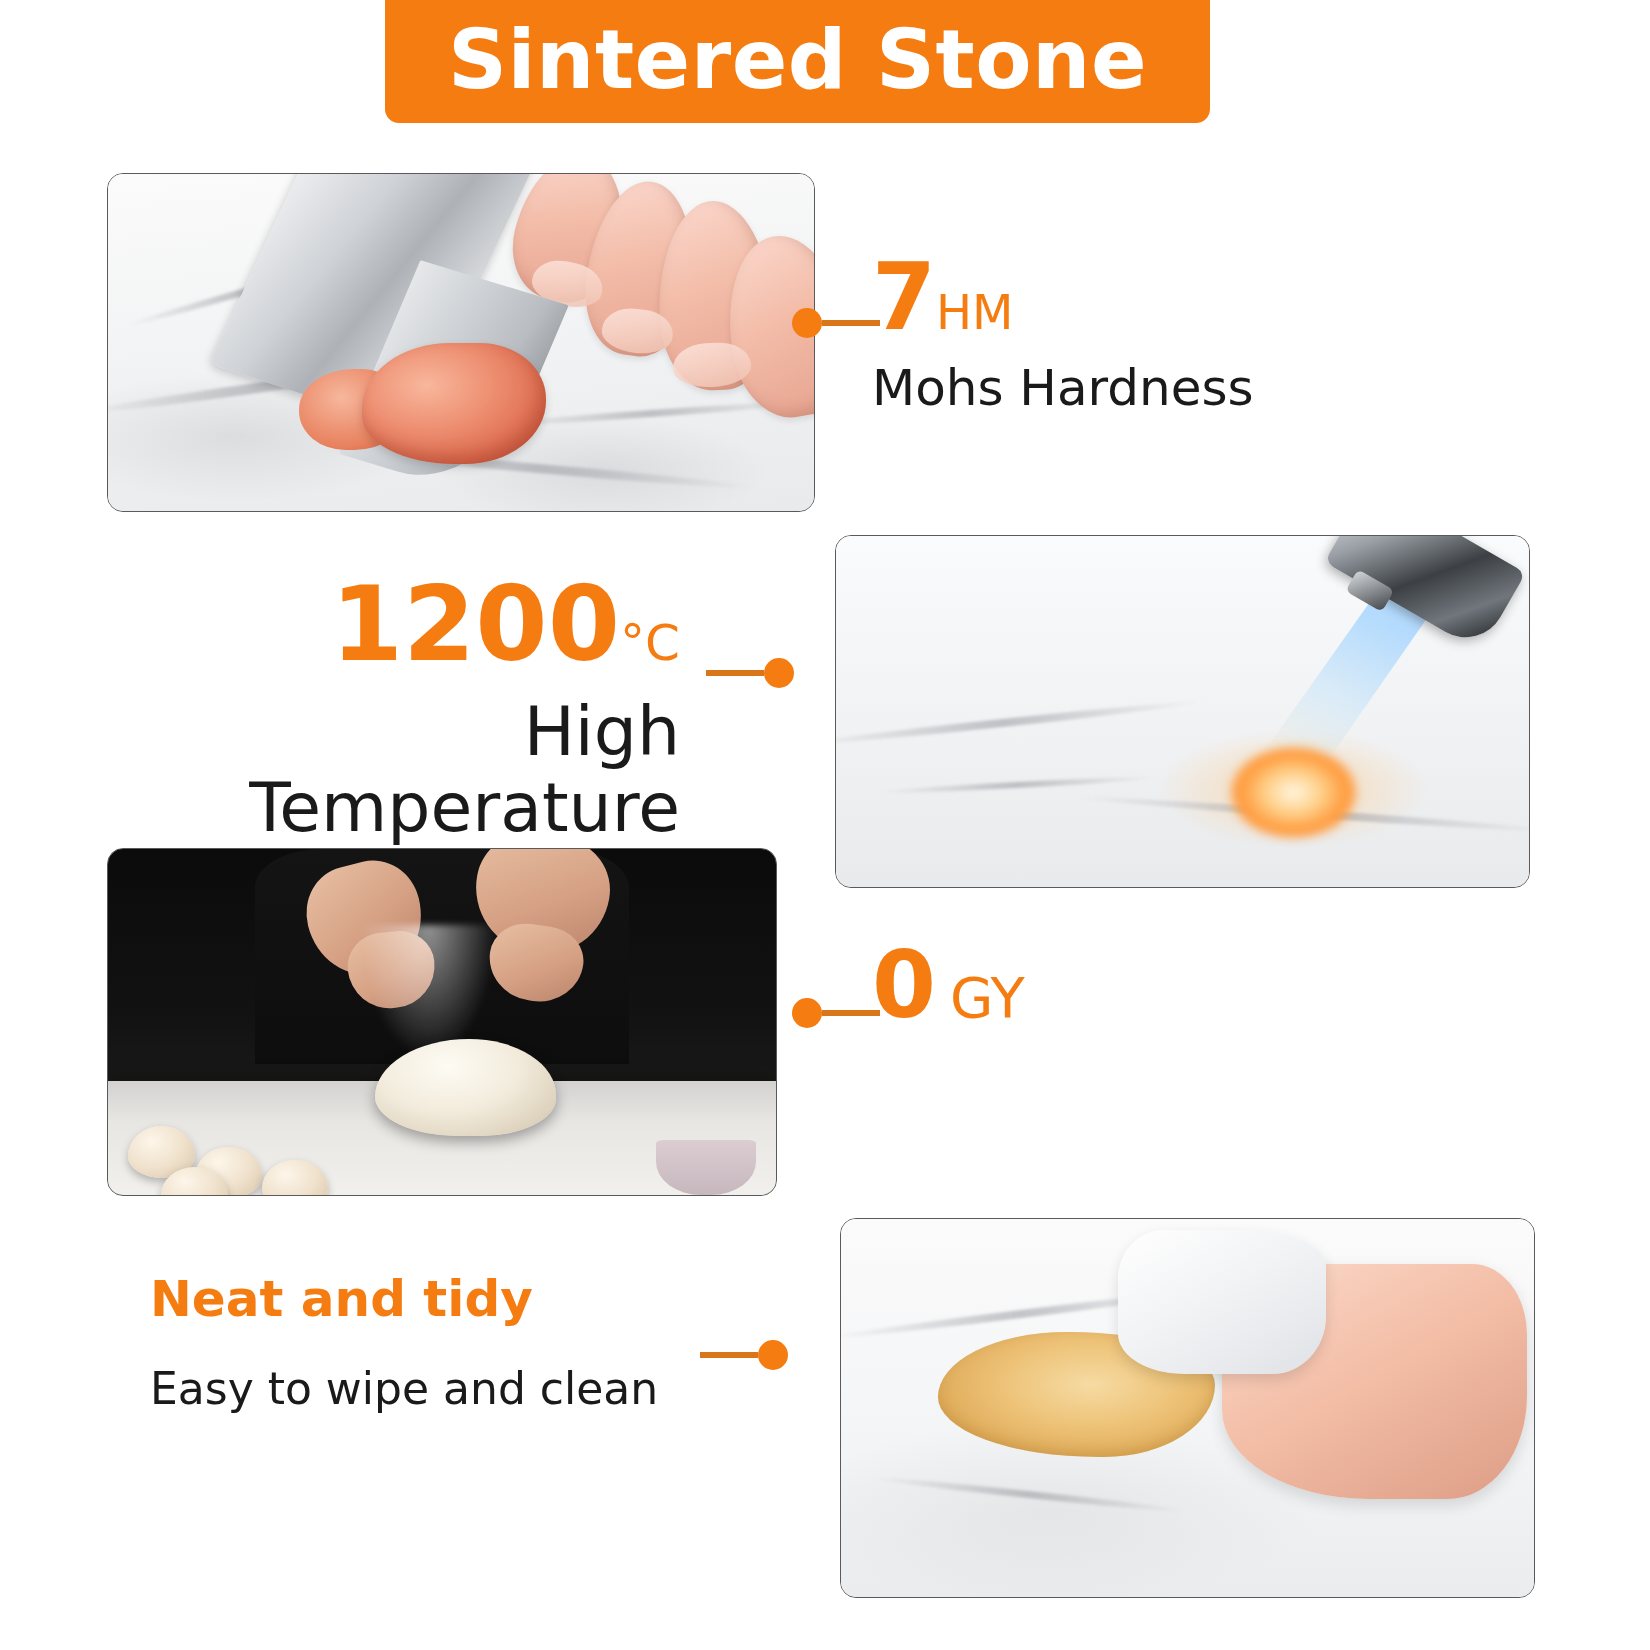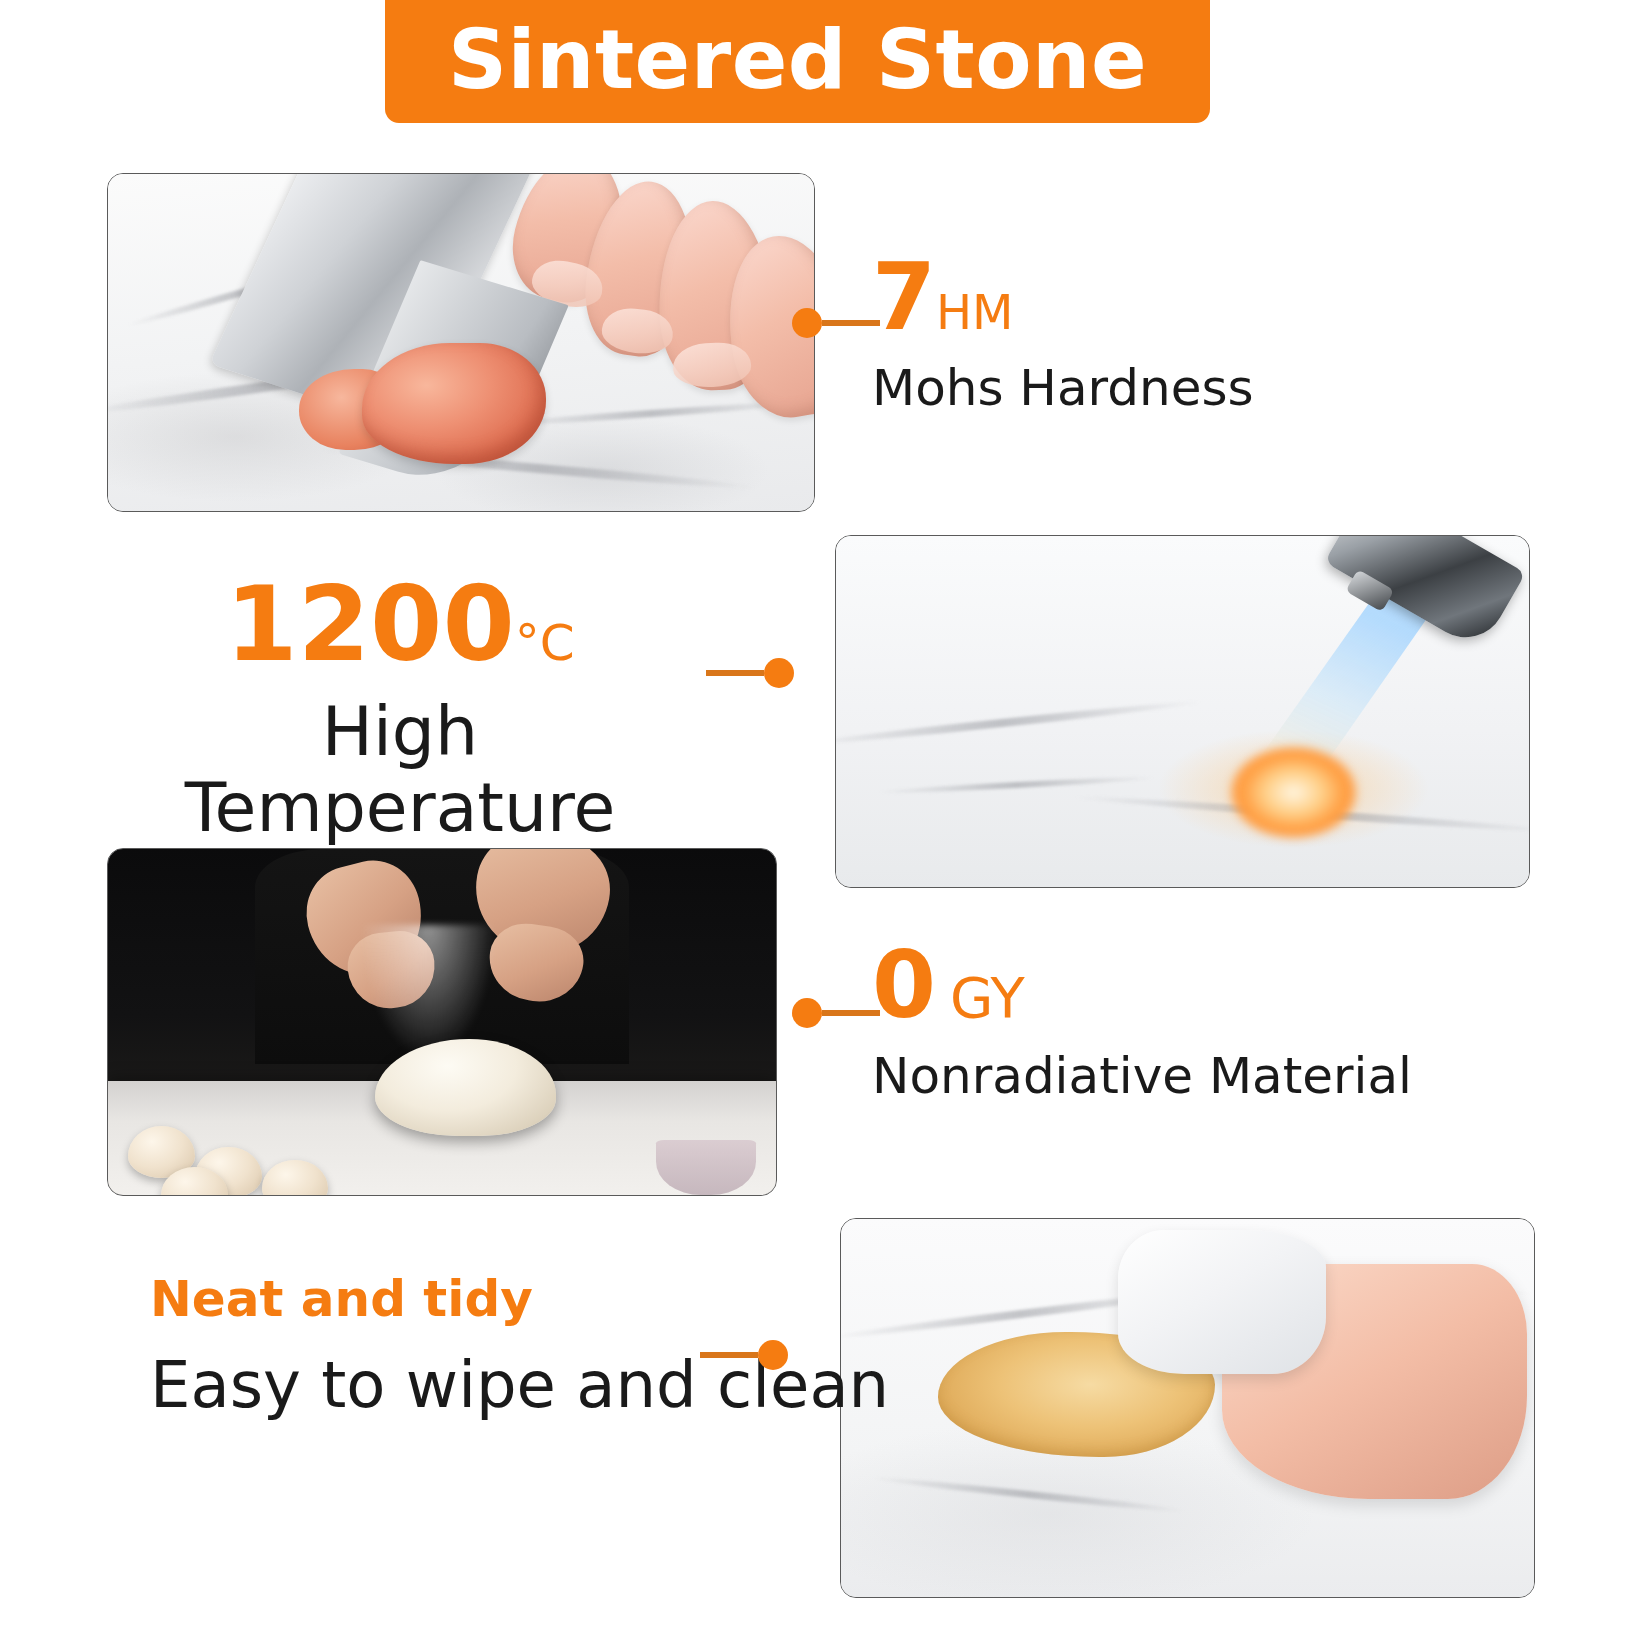--- a/index.html
+++ b/index.html
@@ -282,37 +282,37 @@
   .connector.rev .line { order: -1; }
 
   
   #feature-hardness { left: 872px; top: 252px; text-align: left; }
   #feature-hardness .big { font-size: 92px; display: inline-block; vertical-align: baseline; }
   #feature-hardness .unit { font-size: 48px; display: inline-block; vertical-align: baseline; }
   #feature-hardness .sub { font-size: 50px; margin-top: 16px; }
   #connector-hardness { left: 792px; top: 308px; }
 
   
-  #feature-temperature { left: 120px; top: 572px; width: 560px; text-align: center; }
+  #feature-temperature { left: 120px; top: 572px; width: 560px; text-align: right; }
   #feature-temperature .big { font-size: 104px; display: inline-block; vertical-align: baseline; }
   #feature-temperature .unit { font-size: 50px; display: inline-block; vertical-align: baseline; }
   #feature-temperature .sub { font-size: 68px; margin-top: 18px; }
   #connector-temperature { left: 706px; top: 658px; }
 
   
   #feature-radiation { left: 872px; top: 940px; text-align: left; }
   #feature-radiation .big { font-size: 92px; display: inline-block; vertical-align: baseline; }
   #feature-radiation .unit { font-size: 56px; display: inline-block; vertical-align: baseline; }
   #feature-radiation .sub { font-size: 50px; margin-top: 16px; }
   #connector-radiation { left: 792px; top: 998px; }
 
   
   #feature-clean { left: 150px; top: 1274px; text-align: left; }
   #feature-clean .big { font-size: 50px; }
-  #feature-clean .sub { font-size: 64px; margin-top: 26px; }
+  #feature-clean .sub { font-size: 44px; margin-top: 40px; }
   #connector-clean { left: 700px; top: 1340px; }
 </style>
 </head>
 <body>
 
 <div id="page">
 
   <div class="header-bar">
     <span class="header-title">Sintered Stone</span>
   </div>
@@ -390,21 +390,20 @@
   </div>
 
   <div class="connector" id="connector-radiation">
     <span class="dot"></span>
     <span class="line"></span>
   </div>
   <div class="feature" id="feature-radiation">
     <div>
       <span class="big">0</span><span class="unit" style="margin-left:14px;">GY</span>
     </div>
-    <div class="sub">Nonradiative Material</div>
   </div>
 
   <div class="photo" id="photo-wipe">
     <div class="inner wipe-bg"></div>
     <div class="vein" style="left:-2%;top:24%;width:56%;height:8px;transform:rotate(-7deg);"></div>
     <div class="vein" style="left:40%;top:16%;width:60%;height:7px;transform:rotate(3deg);"></div>
     <div class="vein" style="left:4%;top:72%;width:46%;height:7px;transform:rotate(6deg);"></div>
     <div class="spill"></div>
     <div class="hand-wipe"></div>
     <div class="tissue"></div>

